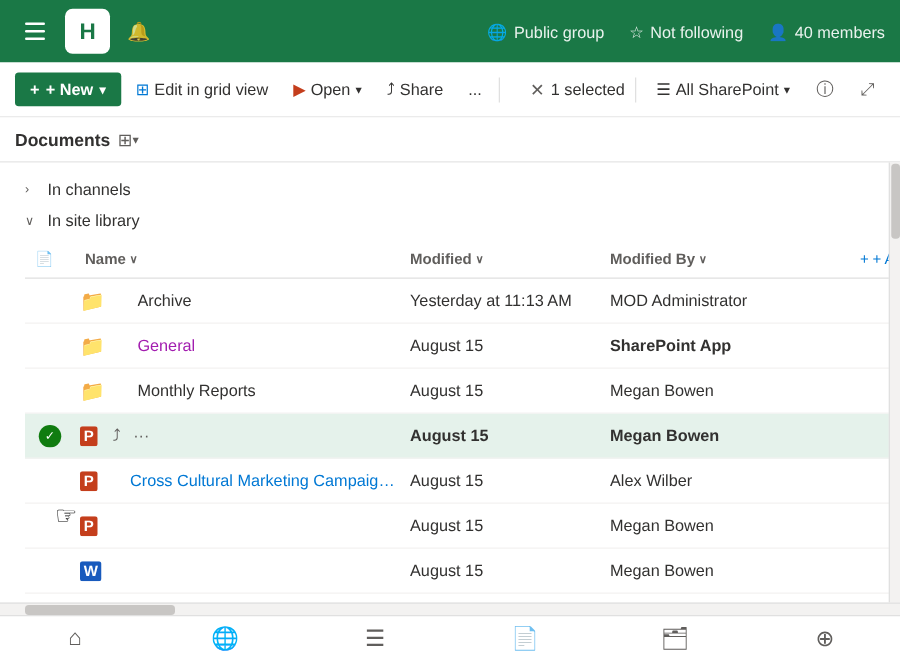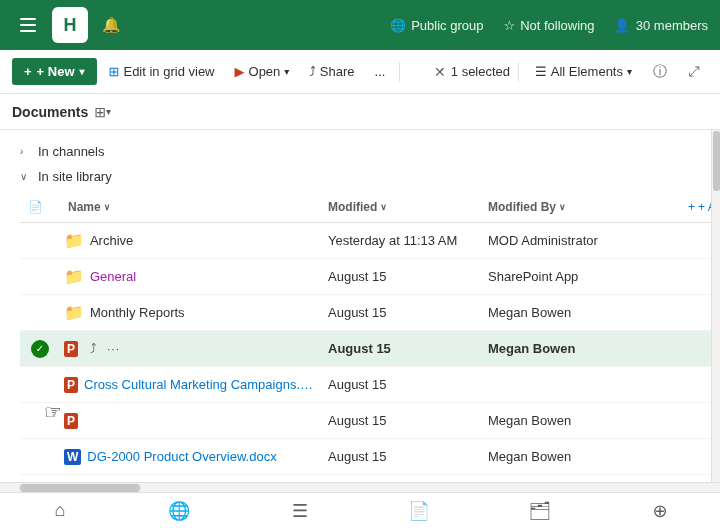--- a/index.html
+++ b/index.html
@@ -177,21 +177,21 @@
       display: flex; align-items: center; gap: 6px;
       font-size: 13px; color: #323130;
       overflow: hidden; white-space: nowrap; text-overflow: ellipsis; text-align: right;
     }
     .file-name-cell {
       display: flex; align-items: center; gap: 6px;
       font-size: 13px; color: #0078d4;
       overflow: hidden; white-space: nowrap; text-overflow: ellipsis;
       padding: 0 4px;
     }
-    .file-name-text { overflow: hidden; text-overflow: ellipsis; white-space: nowrap; }
+    .file-name-text { overflow: hidden; text-overflow: ellipsis; white-space: nowrap; margin-left: 20px; }
 
     .file-row.selected .file-cell { color: #323130; }
 
     
     .bottom-nav {
       height: 36px;
       background: #fff;
       border-top: 1px solid #e0e0e0;
       display: flex; align-items: center; justify-content: space-around;
     }
@@ -234,21 +234,21 @@
     <div class="header-right-item">
       <span style="font-size:13px;">🌐</span>
       <span>Public group</span>
     </div>
     <div class="header-right-item">
       <span style="font-size:13px;">☆</span>
       <span>Not following</span>
     </div>
     <div class="header-right-item">
       <span style="font-size:13px;">👤</span>
-      <span>30 members</span>
+      <span>40 members</span>
     </div>
   </div>
 </div>
 
 <div class="command-bar">
   <button class="new-btn">
     <span>+</span>
     <span>+ New</span>
     <span style="font-size:10px;">▾</span>
   </button>
@@ -276,21 +276,21 @@
   <div class="cmd-divider"></div>
 
   <div class="cmd-right">
     <div class="selected-badge">
       <span class="close-x">✕</span>
       <span>1 selected</span>
     </div>
     <div class="cmd-divider"></div>
     <button class="all-docs-btn">
       <span style="font-size:13px;">☰</span>
-      <span>All Elements</span>
+      <span>All SharePoint</span>
       <span style="font-size:10px;">▾</span>
     </button>
     <button class="info-icon-btn">
       <span>ⓘ</span>
     </button>
     <button class="expand-icon-btn">
       <span>⤢</span>
     </button>
   </div>
 </div>
@@ -361,21 +361,21 @@
           <div class="file-row">
     <div class="file-cell" style="justify-content:center;">
       
     </div>
     <div class="file-name-cell">
       <span style="color:#f4bf00;font-size:16px;">📁</span>
       <span class="file-name-text" style="color:#a21caf">General</span>
 
     </div>
     <div class="file-cell" style="color:#323130;font-weight:400">August 15</div>
-    <div class="file-cell" style="font-weight:400">SharePoint App</div>
+    <div class="file-cell" style="font-weight:700">SharePoint App</div>
     <div class="file-cell"></div>
   </div>
           <div class="file-row">
     <div class="file-cell" style="justify-content:center;">
       
     </div>
     <div class="file-name-cell">
       <span style="color:#f4bf00;font-size:16px;">📁</span>
       <span class="file-name-text" style="color:#323130">Monthly Reports</span>
 
@@ -402,41 +402,41 @@
           <div class="file-row">
     <div class="file-cell" style="justify-content:center;">
       
     </div>
     <div class="file-name-cell">
       <span style="color:#c43e1c;font-weight:700;font-size:12px;background:#c43e1c;color:#fff;padding:1px 3px;border-radius:2px;">P</span>
       <span class="file-name-text" style="color:#0078d4">Cross Cultural Marketing Campaigns.pptx</span>
 
     </div>
     <div class="file-cell" style="color:#323130;font-weight:400">August 15</div>
+    <div class="file-cell" style="font-weight:400">Alex Wilber</div>
     <div class="file-cell"></div>
   </div>
           <div class="file-row">
     <div class="file-cell" style="justify-content:center;">
       
     </div>
     <div class="file-name-cell">
       <span style="color:#c43e1c;font-weight:700;font-size:12px;background:#c43e1c;color:#fff;padding:1px 3px;border-radius:2px;">P</span>
 
     </div>
     <div class="file-cell" style="color:#323130;font-weight:400">August 15</div>
     <div class="file-cell" style="font-weight:400">Megan Bowen</div>
     <div class="file-cell"></div>
   </div>
           <div class="file-row">
     <div class="file-cell" style="justify-content:center;">
       
     </div>
     <div class="file-name-cell">
       <span style="color:#185abd;font-weight:700;font-size:12px;background:#185abd;color:#fff;padding:1px 3px;border-radius:2px;">W</span>
-      <span class="file-name-text" style="color:#0078d4">DG-2000 Product Overview.docx</span>
 
     </div>
     <div class="file-cell" style="color:#323130;font-weight:400">August 15</div>
     <div class="file-cell" style="font-weight:400">Megan Bowen</div>
     <div class="file-cell"></div>
   </div>
         </div>
     </div>
   </div>
 </div>

